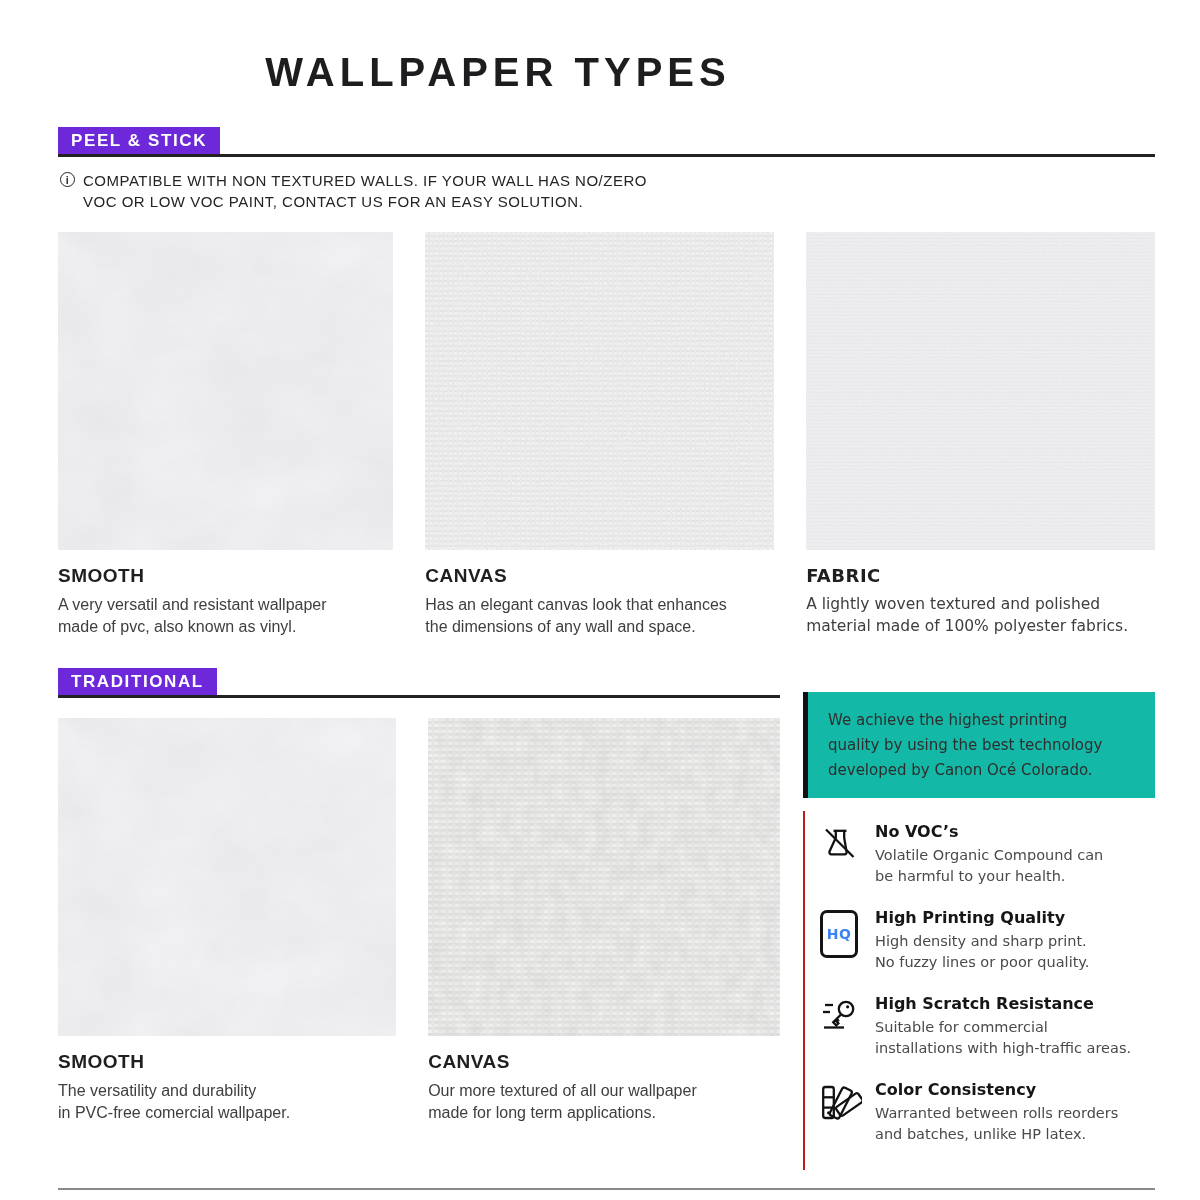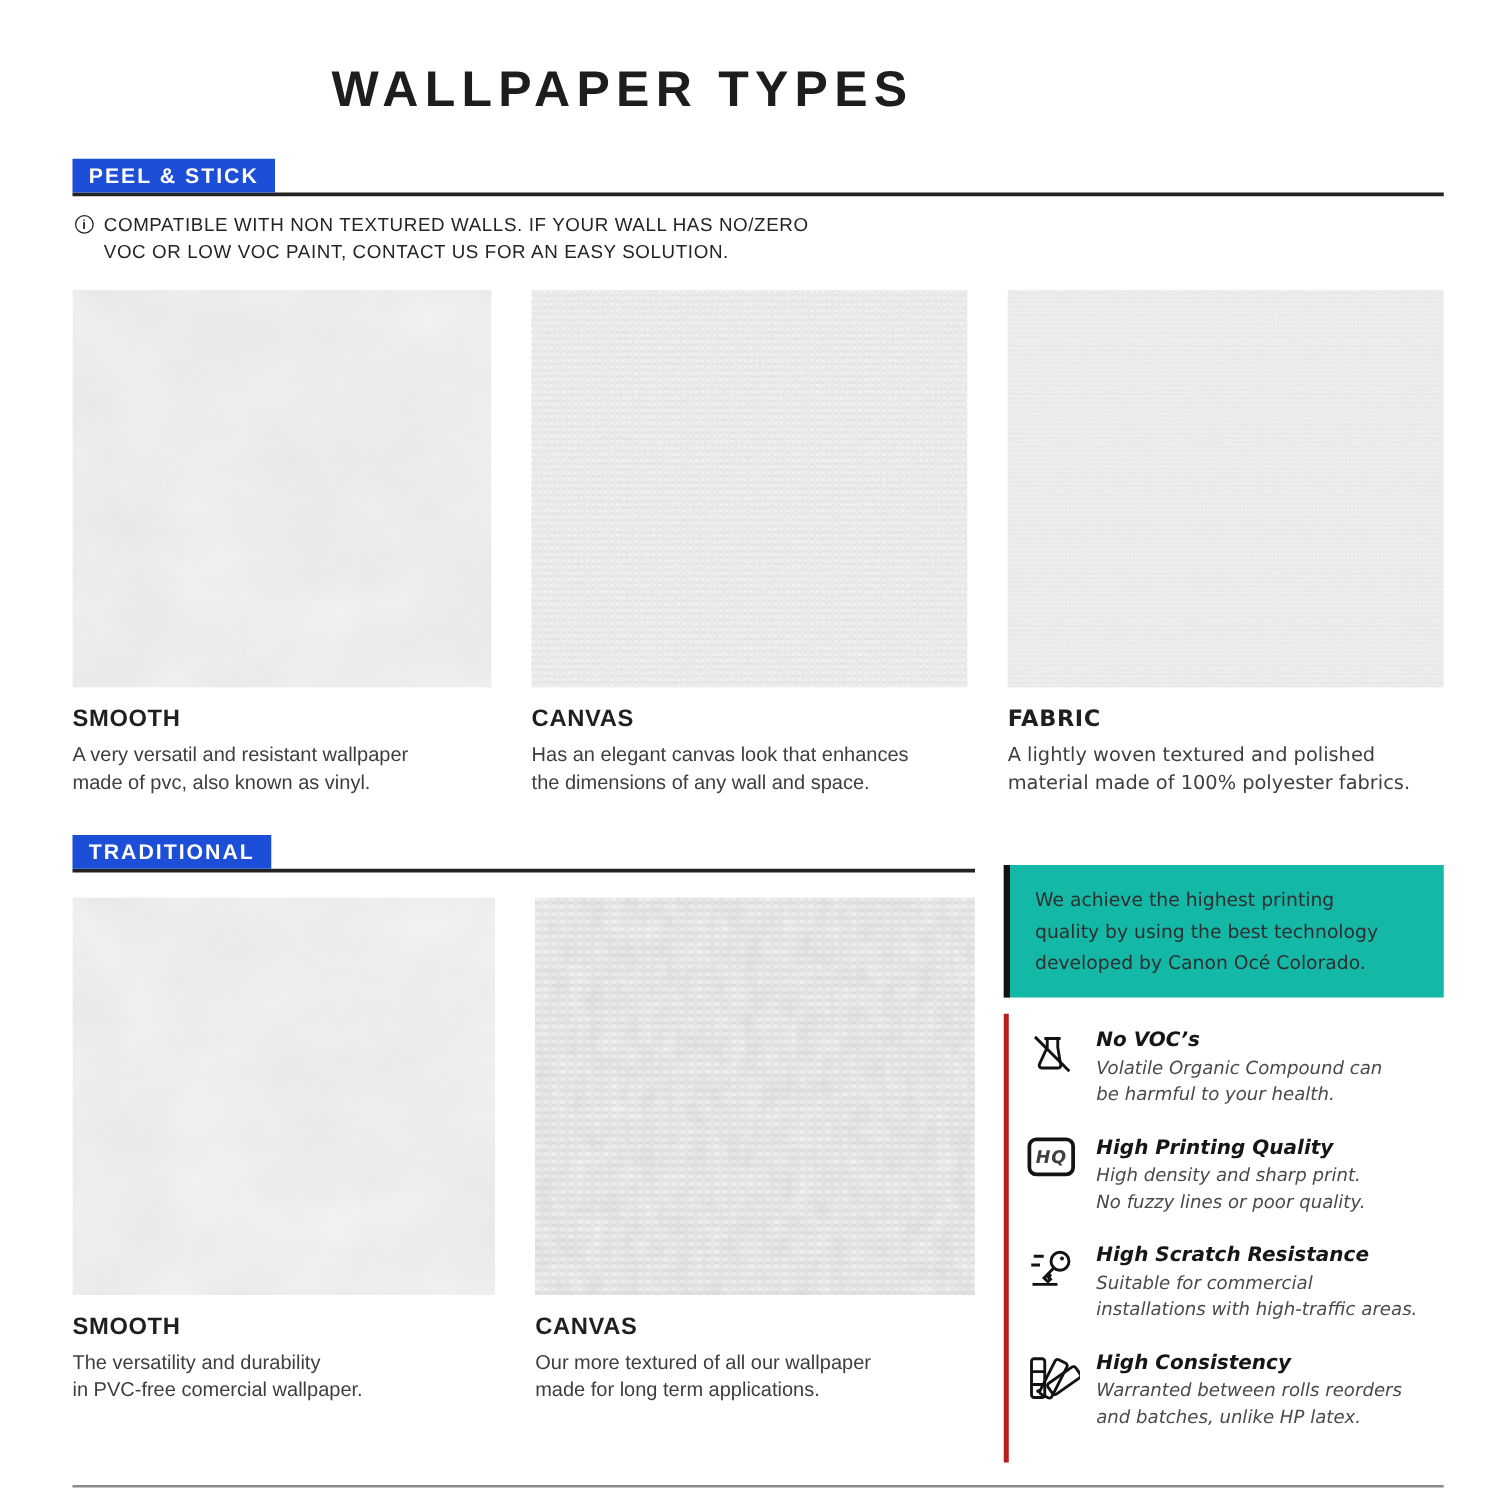--- a/index.html
+++ b/index.html
@@ -4,21 +4,21 @@
 <style>
   * { margin:0; padding:0; box-sizing:border-box; }
   html,body { width:1200px; height:1200px; background:#ffffff; overflow:hidden; }
   body { font-family:"Liberation Sans", sans-serif; color:#1c1c1c; }
   .page { padding:46px 45px 0 58px; }
 
   .title { width:880px; text-align:center; font-size:40px; font-weight:700;
            letter-spacing:5px; color:#1d1d1f; margin:4px 0 32px; }
 
   .section-header { border-bottom:3px solid #222; }
-  .badge { display:inline-block; background:#1d4ed8; color:#fff; font-size:17px;
+  .badge { display:inline-block; background:#6d28d9; color:#fff; font-size:17px;
            font-weight:700; letter-spacing:1.6px; padding:4px 13px 3px; }
 
   .note { display:flex; gap:8px; margin:13px 0 0 2px; font-size:15px;
           letter-spacing:0.5px; color:#242424; }
   .info-icon { width:15px; height:15px; border:1.5px solid #222; border-radius:50%;
                display:inline-flex; align-items:center; justify-content:center;
                font-size:10.5px; font-weight:700; margin-top:2px; flex:none; }
   .info-icon::before { content:"i"; }
   .note-line { line-height:21px; white-space:nowrap; }
 
@@ -33,29 +33,29 @@
   .alt .swatch-desc { font-family:"DejaVu Sans", sans-serif; font-size:15.5px; }
 
   .bottom { display:flex; margin-top:30px; }
   .bottom-left { width:722px; }
   .bottom-right { width:352px; margin-left:23px; font-family:"DejaVu Sans", sans-serif; }
 
   .quote-box { margin-top:24px; background:#14b8a6; border-left:5px solid #111;
                padding:16px 14px 15px 20px; font-size:15px; line-height:25px; color:#2e2e2e; }
   .quote-box div { white-space:nowrap; }
 
-  .features { margin-top:13px; border-left:4px solid #b91c1c; padding:11px 0 4px 15px;font-style:italic; }
+  .features { margin-top:13px; border-left:2px solid #b91c1c; padding:11px 0 4px 15px; }
   .feature { display:flex; gap:13px; margin-bottom:21px; }
   .f-icon { width:42px; flex:none; padding-top:2px; }
   .f-icon svg { display:block; }
   .f-title { font-size:16px; font-weight:700; color:#161616; margin-bottom:4px; white-space:nowrap; }
   .f-desc { font-size:14.5px; line-height:21px; color:#4a4a4a; white-space:nowrap; }
-  .hq { width:38px; height:31px; border:3px solid #141414; border-radius:7px;
+  .hq { width:38px; height:48px; border:3px solid #141414; border-radius:7px;
         display:flex; align-items:center; justify-content:center;
-        font-weight:700; font-size:14px; letter-spacing:0.5px; color:#404040; }
+        font-weight:700; font-size:14px; letter-spacing:0.5px; color:#3b82f6; }
 
   .bottom-divider { border-top:2px solid #8b8b8b; margin-top:18px; width:1097px; }
   .defs-holder { position:absolute; width:0; height:0; }
 </style>
 </head>
 <body>
 
 <svg class="defs-holder" aria-hidden="true">
   <defs>
     <filter id="fSmooth" x="-5%" y="-5%" width="110%" height="110%">
@@ -239,21 +239,21 @@
             <svg width="42" height="40" viewBox="0 0 42 40" fill="none" stroke="#121212" stroke-width="2.3">
               <rect x="3.2" y="5" width="10.6" height="31" rx="2.2"></rect>
               <line x1="3.2" y1="15.3" x2="13.8" y2="15.3"></line>
               <line x1="3.2" y1="25.6" x2="13.8" y2="25.6"></line>
               <circle cx="8.5" cy="30.8" r="1.5" fill="#121212" stroke="none"></circle>
               <rect x="15.5" y="5.5" width="10.6" height="31" rx="2.2" transform="rotate(27 20.8 21)"></rect>
               <rect x="24" y="9" width="10.6" height="27" rx="2.2" transform="rotate(55 29.3 22.5)"></rect>
             </svg>
           </div>
           <div>
-            <div class="f-title">High Consistency</div>
+            <div class="f-title">Color Consistency</div>
             <div class="f-desc">Warranted between rolls reorders</div>
             <div class="f-desc">and batches, unlike HP latex.</div>
           </div>
         </div>
 
       </div>
     </aside>
   </div>
 
   <div class="bottom-divider"></div>

